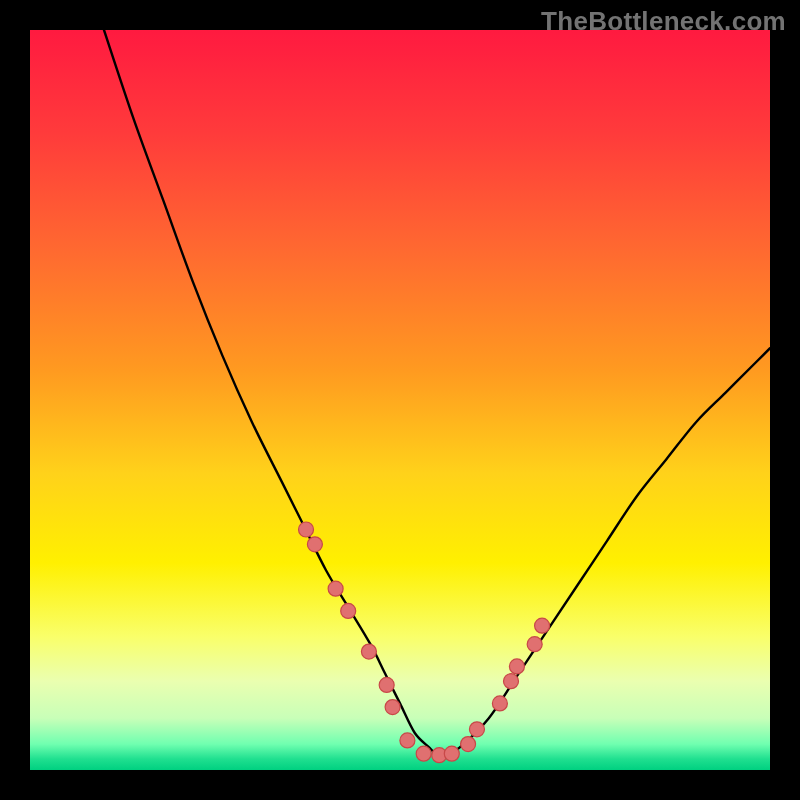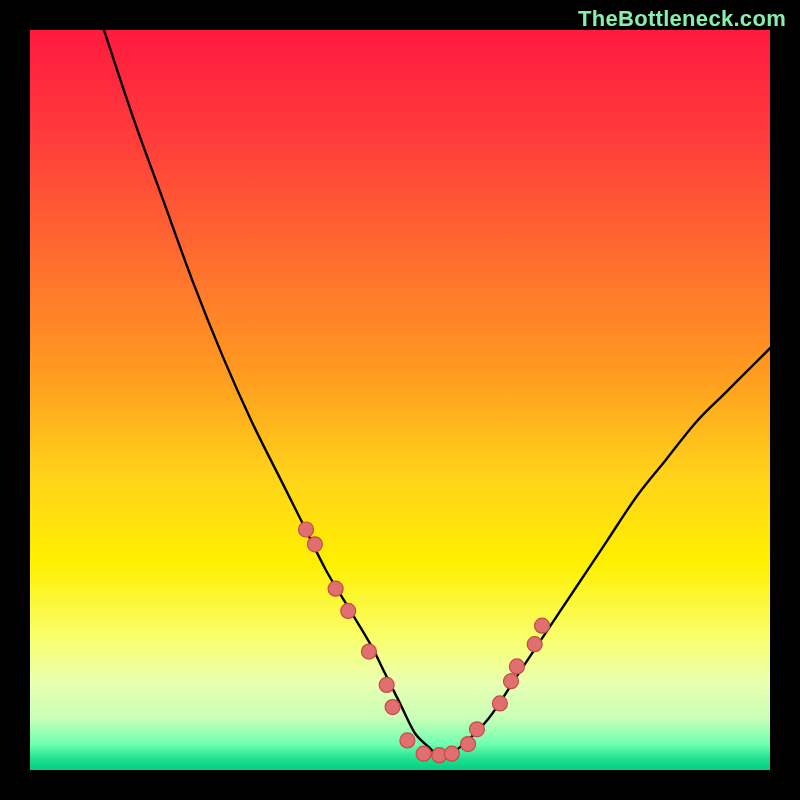--- a/index.html
+++ b/index.html
@@ -14,23 +14,23 @@
   .outer {
     position: relative;
     width: 800px;
     height: 800px;
     background: #000;
   }
   .watermark {
     position: absolute;
     top: 6px;
     right: 14px;
-    font-size: 22px;
+    font-size: 26px;
     font-weight: 600;
-    color: #86efac;
+    color: #737373;
     letter-spacing: 0.3px;
     z-index: 20;
   }
   .plot-area {
     position: absolute;
     left: 30px;
     top: 30px;
     width: 740px;
     height: 740px;
   }

